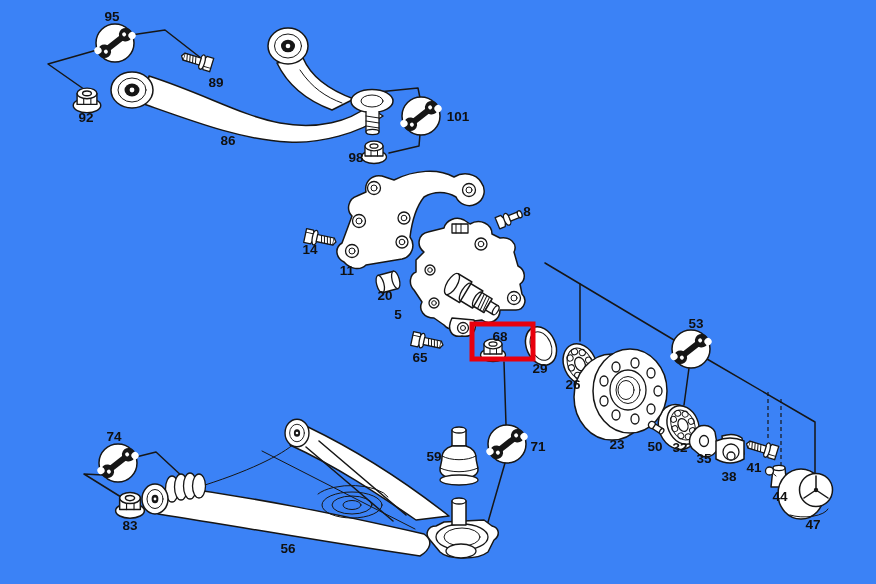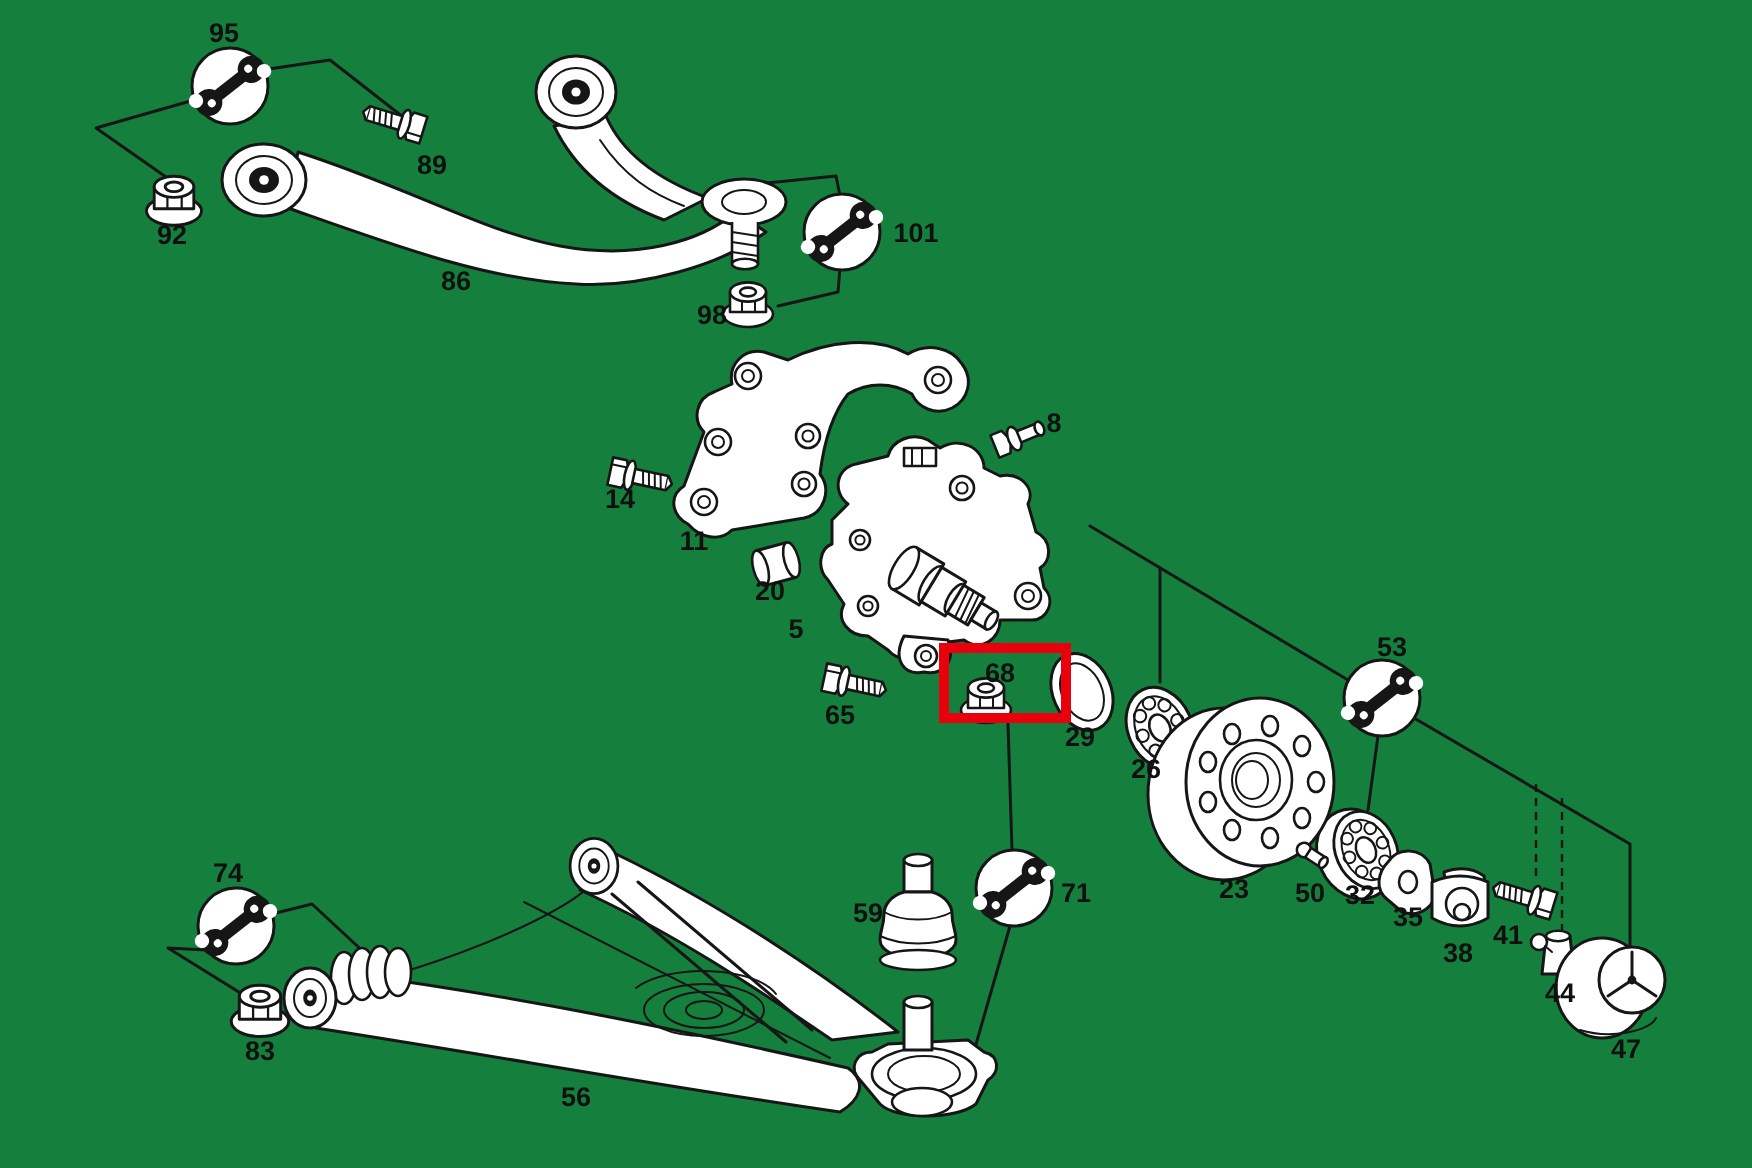--- a/index.html
+++ b/index.html
@@ -1,16 +1,16 @@
 <!DOCTYPE html>
 <html><head>
 <meta charset="utf-8">
 <style>
   html,body{margin:0;padding:0;background:#fff;width:876px;height:584px;overflow:hidden;}
-  #stage{position:relative;width:876px;height:584px;background:#15803d;}
+  #stage{position:relative;width:876px;height:584px;background:#3b82f6;}
   svg{display:block;}
   .ln{fill:none;stroke:#161616;stroke-width:1.5;stroke-linecap:round;stroke-linejoin:round;}
   .thin{fill:none;stroke:#161616;stroke-width:1;stroke-linecap:round;}
   .fw{fill:#ffffff;stroke:#161616;stroke-width:1.5;stroke-linejoin:round;}
   .fw2{fill:#ffffff;stroke:#161616;stroke-width:1.3;stroke-linejoin:round;}
   .fb{fill:#161616;stroke:none;}
   .dash{fill:none;stroke:#161616;stroke-width:1.2;stroke-dasharray:4 3;}
   .part-num{font:bold 13.5px "Liberation Sans", sans-serif;fill:#101010;text-anchor:middle;}
 </style>
 </head>

